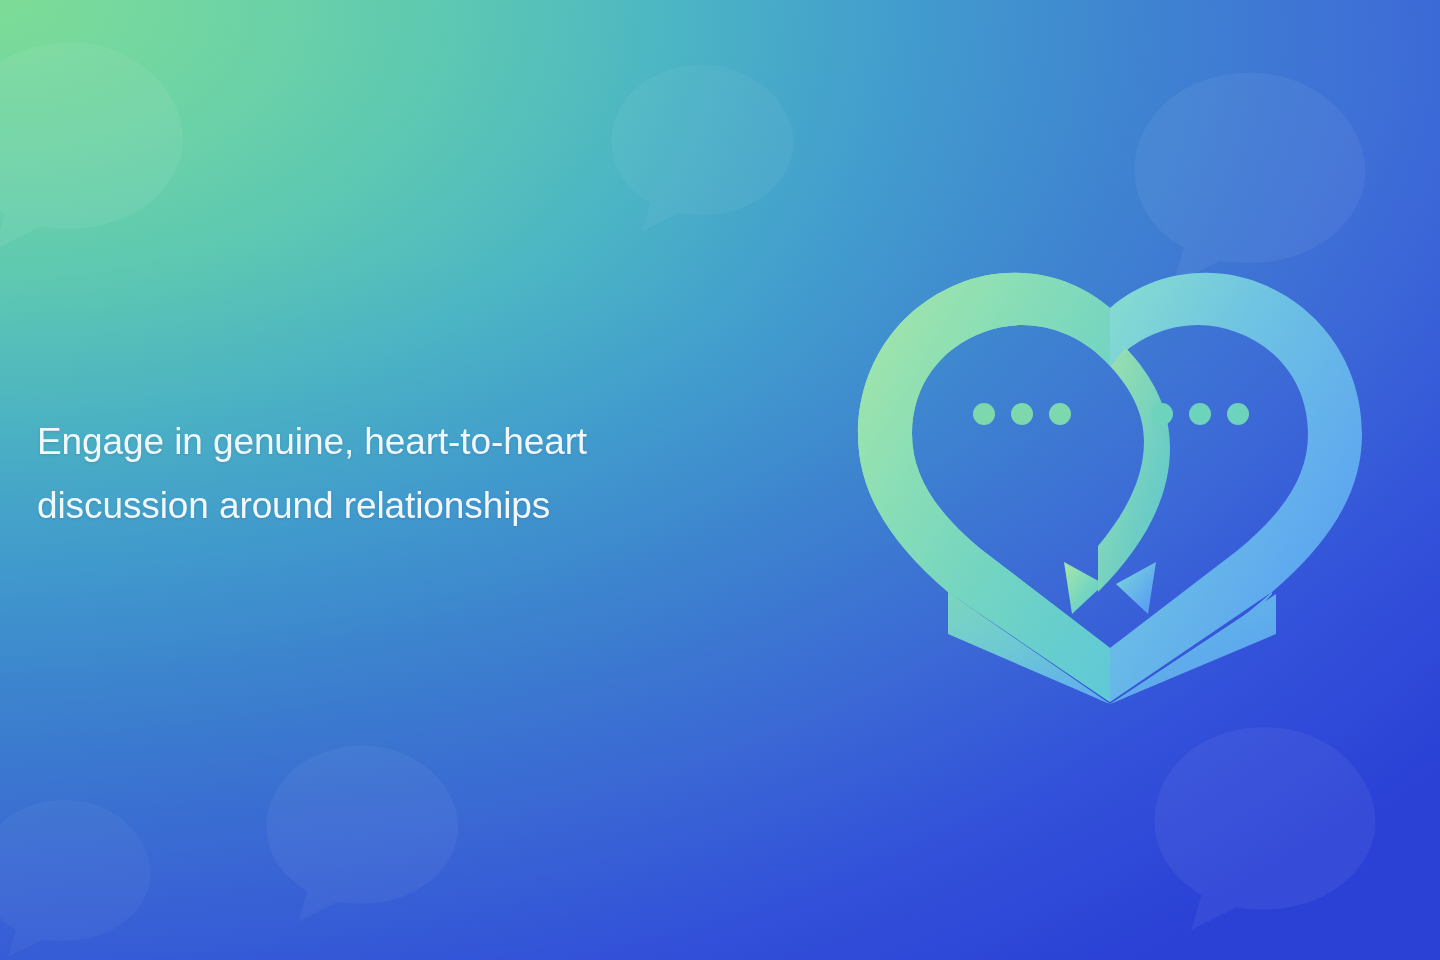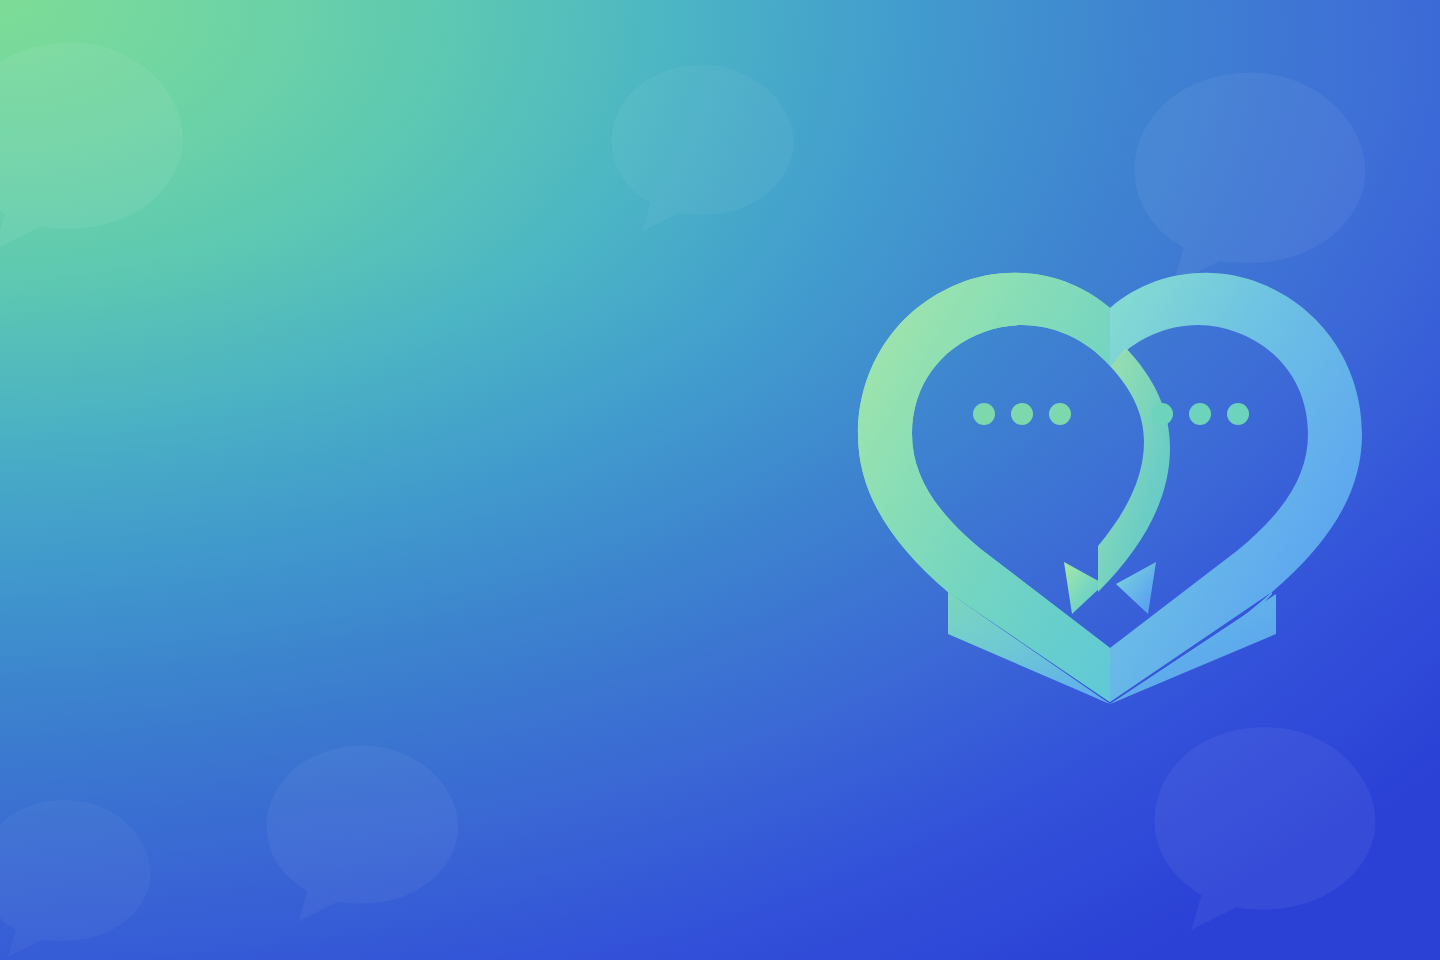--- a/index.html
+++ b/index.html
@@ -159,20 +159,22 @@
 
     <div class="wm wm-f">
       <svg viewBox="0 0 120 110" aria-hidden="true">
         <path d="M60 6C28 6 6 27 6 52c0 15 9 28 23 36l-5 17 22-11c4 1 9 1 14 1 32 0 54-21 54-43S92 6 60 6z" fill="currentColor"></path>
       </svg>
     </div>
   </div>
 
   <div class="copy">
     <p class="subtitle">
+      <span class="ln">Engage in genuine, heart-to-heart</span>
+      <span class="ln">discussion around relationships</span>
     </p>
   </div>
 
   <div class="logo">
     <svg viewBox="0 0 548 442" aria-hidden="true">
       <defs>
         <linearGradient id="gLeft" x1="0" y1="0.05" x2="0.95" y2="1">
           <stop offset="0%" stop-color="#a7e6a8"></stop>
           <stop offset="28%" stop-color="#8ddfb4"></stop>
           <stop offset="62%" stop-color="#72d4c2"></stop>

